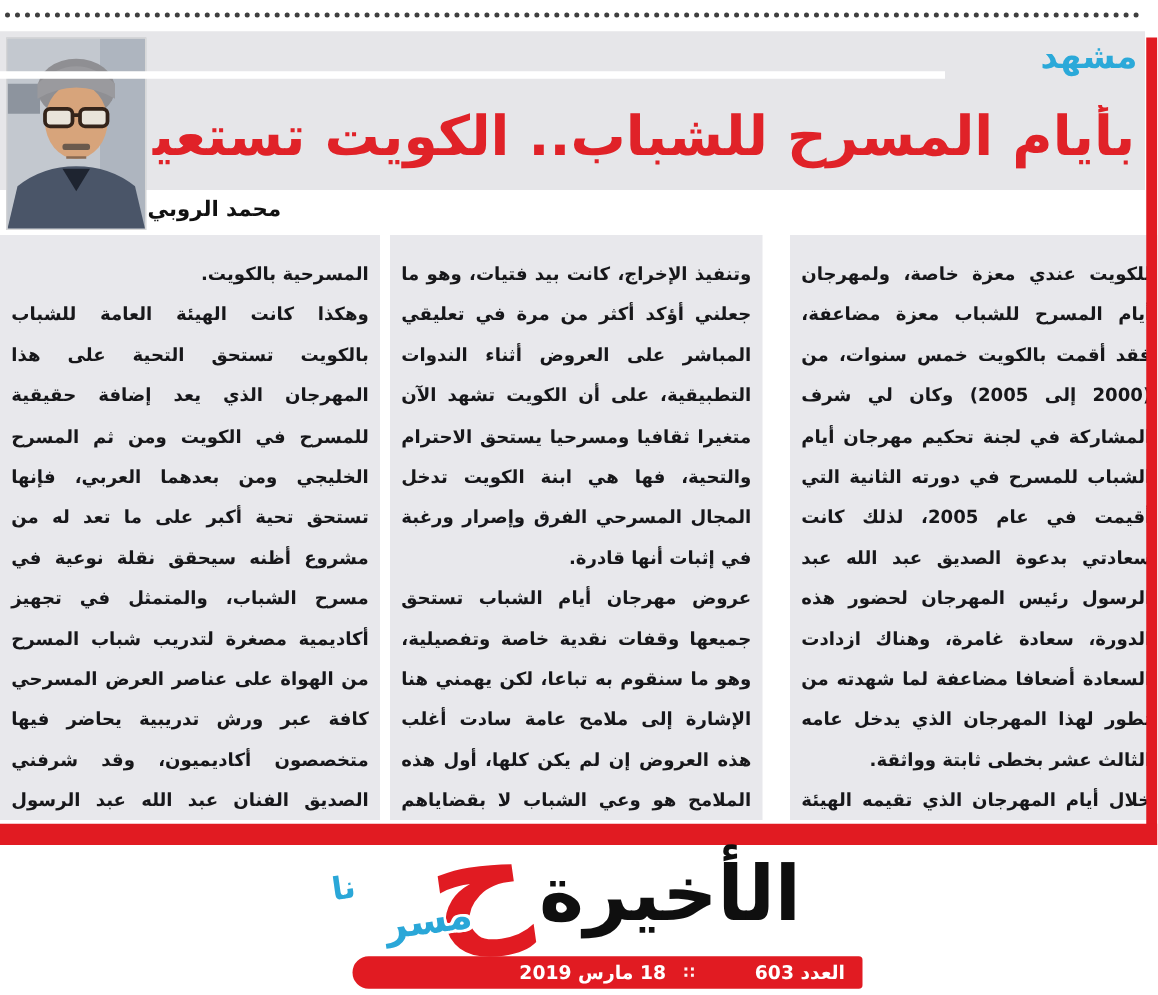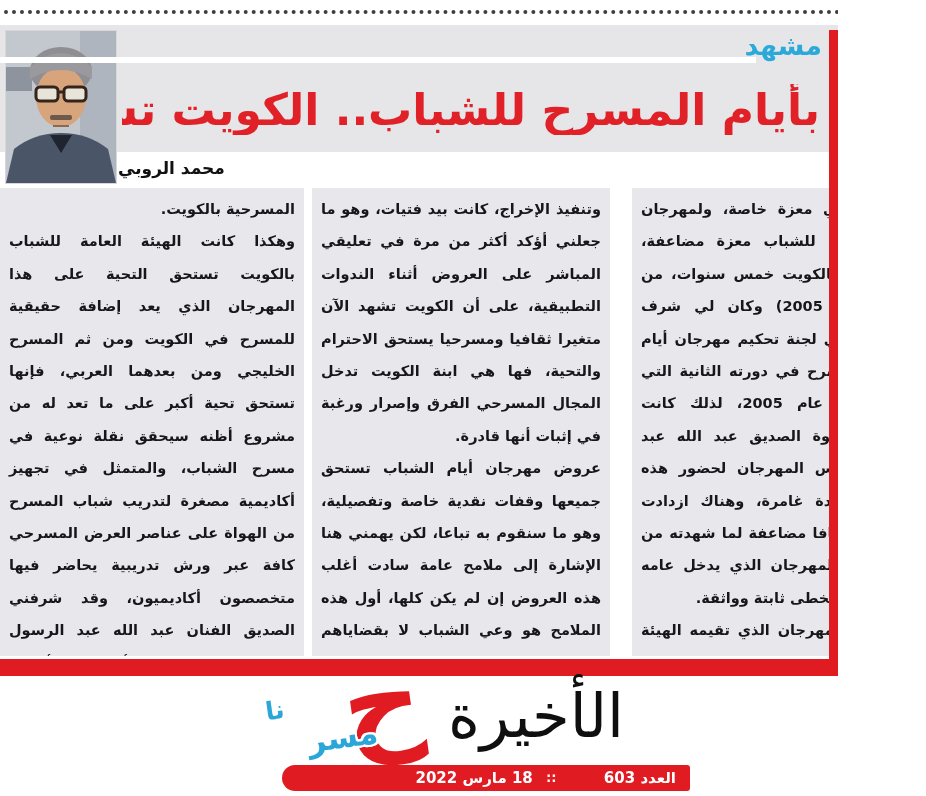--- a/index.html
+++ b/index.html
@@ -1,46 +1,46 @@
 <!DOCTYPE html>
 <html><head>
 <meta charset="utf-8">
 <style>
   html,body{margin:0;padding:0;background:#fff;}
-  .page{position:relative;width:838px;height:796px;background:#ffffff;overflow:hidden;
+  .page{position:relative;width:926px;height:796px;background:#ffffff;overflow:hidden;
         font-family:"DejaVu Sans", sans-serif;}
 
   .dotted-rule{position:absolute;top:10px;left:4px;width:908px;height:0;
         border-top:4px dotted #3f3f3f;}
 
   
   .header-panel{position:absolute;top:25px;left:0;width:916px;height:127px;background:#e6e6e9;}
   .kicker{position:absolute;top:30px;right:16px;font-size:27px;font-weight:bold;color:#2ba9d9;direction:rtl;}
   .kicker-underline{position:absolute;top:57px;left:0;width:756px;height:6px;background:#ffffff;}
   .headline{position:absolute;top:84px;left:122px;right:18px;font-size:44px;font-weight:bold;
         color:#e02228;direction:rtl;text-align:right;white-space:nowrap;overflow:hidden;}
   .author{position:absolute;top:158px;left:118px;font-size:17px;font-weight:bold;color:#111;direction:rtl;text-align:right;}
 
   .photo{position:absolute;top:30px;left:5px;width:110px;height:152px;border:1px solid #d8d8d8;
         background:#b9c0c9;overflow:hidden;}
 
   
-  .col{position:absolute;top:188px;height:468px;background:#e8e8ec;padding:5px 9px;
+  .col{position:absolute;top:188px;height:468px;background:#e8e8ec;padding:16px 9px;
         box-sizing:border-box;overflow:hidden;}
   .col p{margin:0;direction:rtl;text-align:justify;font-size:14.5px;font-weight:bold;
         color:#17171a;line-height:32.4px;}
   .col-right{left:632px;width:298px;}
   .col-middle{left:312px;width:298px;}
   .col-left{left:0px;width:304px;}
 
   .red-vbar{position:absolute;top:30px;right:0;width:9px;height:646px;background:#e11b22;}
   .red-hbar{position:absolute;top:659px;left:0;width:926px;height:17px;background:#e11b22;}
 
   
-  .footer-title{position:absolute;top:680px;left:404px;width:264px;font-size:61px;font-weight:normal;
+  .footer-title{position:absolute;top:680px;left:404px;width:264px;font-size:61px;font-weight:bold;
         color:#0f0f0f;direction:rtl;text-align:center;letter-spacing:-1px;}
   .issue-strip{position:absolute;top:765px;left:282px;width:408px;height:26px;background:#e11b22;
         border-radius:13px 3px 3px 13px;display:flex;direction:rtl;align-items:center;
         padding:0 14px;box-sizing:border-box;color:#fff;font-weight:bold;font-size:15px;z-index:1;}
   .issue-strip .issue{margin-left:48px;}
   .issue-strip .sep{margin-left:14px;font-size:13px;opacity:.95;}
 
   .logo{position:absolute;top:682px;left:266px;width:164px;height:112px;z-index:2;
         transform:rotate(-8deg);}
   .logo-haa{position:absolute;top:-30px;right:4px;font-size:110px;font-weight:bold;
@@ -103,21 +103,21 @@
   </div>
 
   <div class="red-vbar"></div>
   <div class="red-hbar"></div>
 
   <div class="footer-title">الأخيرة</div>
 
   <div class="issue-strip">
     <span class="issue">العدد 603</span>
     <span class="sep">∷</span>
-    <span class="date">18 مارس 2022</span>
+    <span class="date">18 مارس 2019</span>
   </div>
 
   <div class="logo">
     <span class="logo-haa">ح</span>
     <span class="logo-blue logo-main">مسر</span>
     <span class="logo-blue logo-top">نا</span>
   </div>
 
 </div>
 

